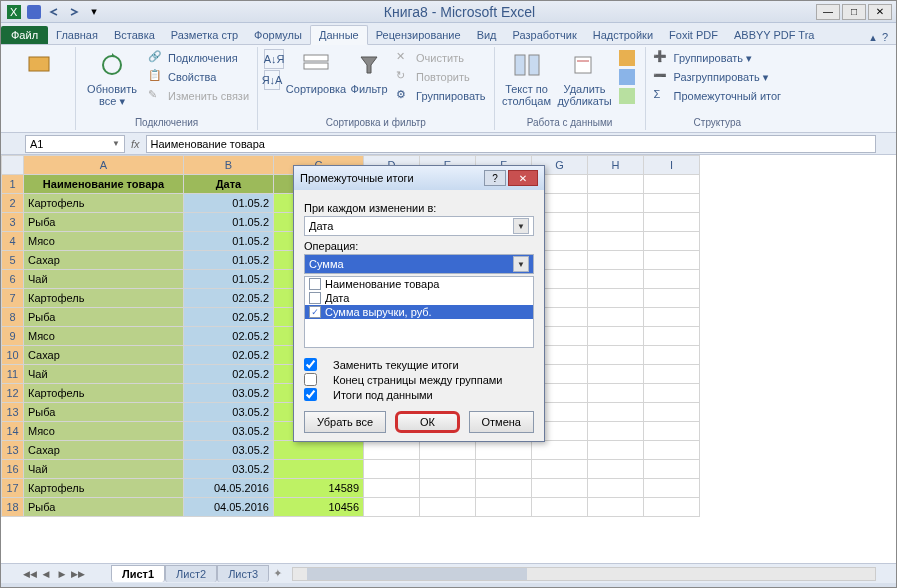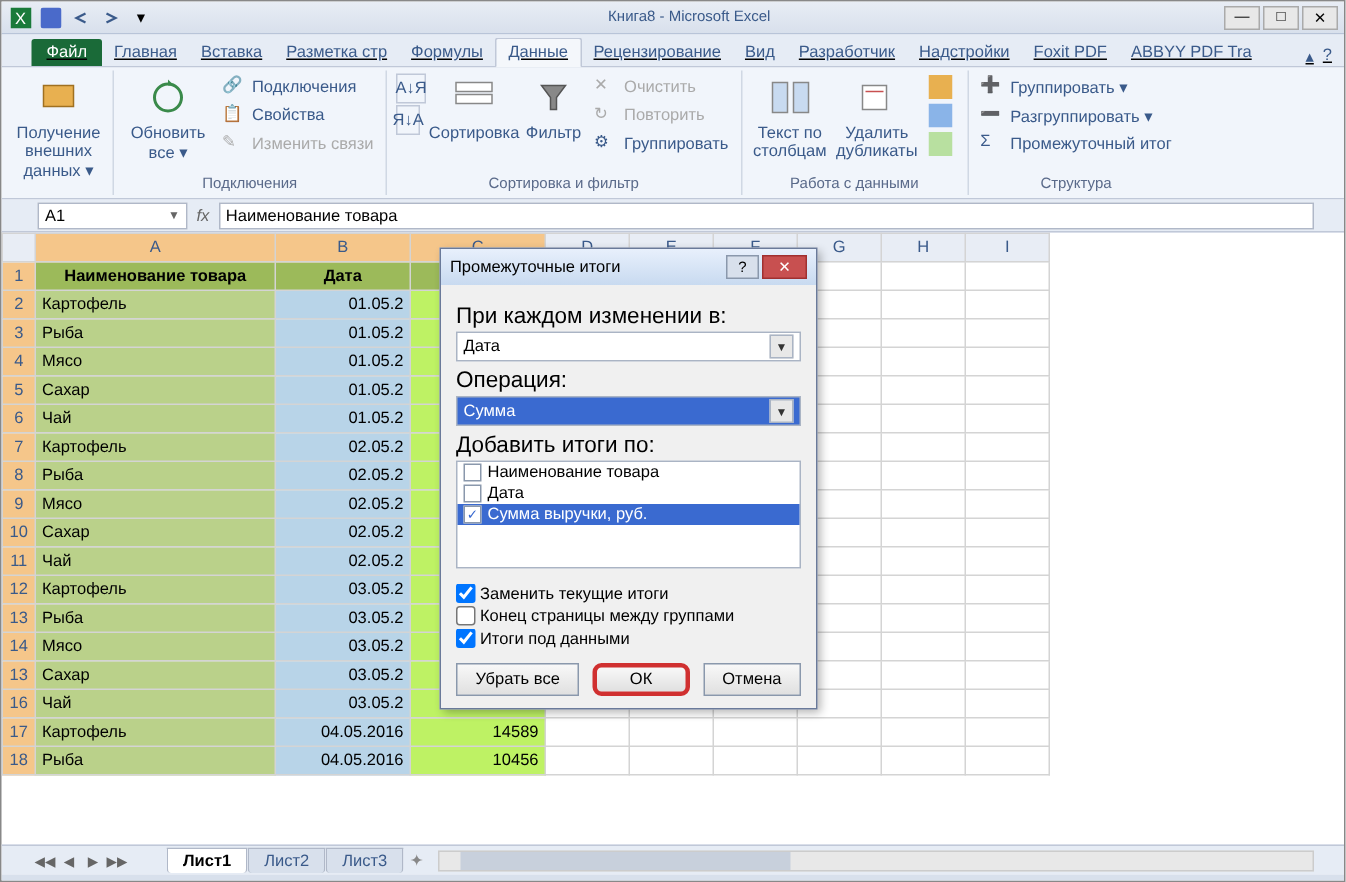--- a/index.html
+++ b/index.html
@@ -2,26 +2,26 @@
 <html><head>
 <meta charset="utf-8">
 <style>
 * { margin: 0; padding: 0; box-sizing: border-box; font-family: "Segoe UI", Tahoma, sans-serif; font-size: 11px; }
 body { background: #fff; width: 897px; height: 588px; overflow: hidden; position: relative; border: 1px solid #888; }
 
 
 .titlebar { height: 22px; background: linear-gradient(#e8edf5, #d8e0ec); display: flex; align-items: center; padding: 0 4px; border-bottom: 1px solid #b8c4d8; }
 .titlebar .qat { display: flex; gap: 2px; }
 .titlebar .qat-btn { width: 18px; height: 18px; border: 1px solid transparent; display: flex; align-items: center; justify-content: center; }
-.titlebar .title { flex: 1; text-align: center; color: #3a5a8a; font-size: 10px; }
+.titlebar .title { flex: 1; text-align: center; color: #3a5a8a; font-size: 14px; }
 .titlebar .winbtns { display: flex; gap: 2px; }
 .titlebar .winbtn { width: 24px; height: 16px; border: 1px solid #aaa; background: #e8e8e8; display: flex; align-items: center; justify-content: center; font-size: 10px; }
 
 
-.ribbon-tabs { height: 22px; background: #e6ecf5; display: flex; align-items: flex-end; padding-left: 20px; gap: 0; border-bottom: 1px solid #c0c8d8; text-decoration: underline; }
+.ribbon-tabs { height: 22px; background: #e6ecf5; display: flex; align-items: flex-end; padding-left: 0; gap: 0; border-bottom: 1px solid #c0c8d8; }
 .ribbon-tab { padding: 3px 8px; color: #3a5a8a; cursor: pointer; }
 .ribbon-tab.file { background: #1a6a38; color: #fff; border-radius: 2px 2px 0 0; padding: 3px 10px; }
 .ribbon-tab.active { background: #f4f7fb; border: 1px solid #c0c8d8; border-bottom: 1px solid #f4f7fb; border-radius: 2px 2px 0 0; margin-bottom: -1px; }
 .ribbon-help { margin-left: auto; display: flex; gap: 6px; padding-right: 8px; color: #3a5a8a; }
 
 
 .ribbon { height: 88px; background: #f1f5fb; border-bottom: 1px solid #c0c8d8; display: flex; padding: 2px; }
 .rgroup { border-right: 1px solid #d0d8e4; padding: 2px 6px; display: flex; flex-direction: column; align-items: center; justify-content: space-between; }
 .rgroup-label { font-size: 10px; color: #5a6a8a; text-align: center; margin-top: 2px; }
 .rgroup-body { display: flex; gap: 4px; align-items: flex-start; }
@@ -64,28 +64,28 @@
 .status { height: 20px; background: #d8e0ec; display: flex; align-items: center; padding: 0 6px; color: #3a5a8a; gap: 10px; }
 .status .zoom { margin-left: auto; display: flex; align-items: center; gap: 6px; }
 
 
 .dialog { position: absolute; left: 292px; top: 164px; width: 252px; background: #f0f0f0; border: 1px solid #6a7a9a; box-shadow: 2px 2px 6px rgba(0,0,0,0.3); }
 .dlg-title { height: 24px; background: linear-gradient(#e8f0fc, #c8daf0); display: flex; align-items: center; padding: 12px 6px; color: #000; font-size: 12px; }
 .dlg-title .dlg-btns { margin-left: auto; display: flex; gap: 2px; }
 .dlg-title .dlg-btn { width: 22px; height: 16px; border: 1px solid #8a98ac; background: #d8e0ec; display: flex; align-items: center; justify-content: center; font-size: 10px; }
 .dlg-title .dlg-btn.close { background: #c85050; color: #fff; border-color: #a03030; width: 30px; }
 .dlg-body { padding: 8px 10px; }
-.dlg-label { margin: 4px 0 2px 0; font-size: 15px; }
+.dlg-label { margin: 4px 0 2px 0; font-size: 11px; }
 .dlg-combo { width: 100%; height: 20px; border: 1px solid #aab4c4; background: #fff; display: flex; align-items: center; padding: 0 4px; }
 .dlg-combo.sel { background: #3a6ad0; color: #fff; }
 .dlg-combo .dd { margin-left: auto; width: 16px; height: 16px; background: #e8e8e8; border: 1px solid #aab4c4; display: flex; align-items: center; justify-content: center; font-size: 8px; color: #333; }
 .dlg-list { border: 1px solid #aab4c4; background: #fff; height: 72px; margin-top: 2px; margin-bottom: 10px; }
 .dlg-list-item { display: flex; align-items: center; padding: 1px 4px; gap: 4px; }
 .dlg-list-item.sel { background: #3a6ad0; color: #fff; }
-.dlg-chk { display: flex; align-items: center; gap: 3px; margin: 2px 0; }
+.dlg-chk { display: flex; align-items: center; gap: 16px; margin: 2px 0; }
 .dlg-chk input { width: 13px; height: 13px; }
 .dlg-btns-row { display: flex; gap: 3px; margin-top: 10px; justify-content: space-between; }
 .dlg-button { height: 22px; padding: 0 12px; border: 1px solid #8a98ac; background: linear-gradient(#f8f8f8,#e0e0e0); font-size: 11px; }
 .dlg-button.ok { border: 3px solid #d03030; border-radius: 6px; padding: 2px 22px; }
 .chkbox { width: 12px; height: 12px; border: 1px solid #8a98ac; background: #fff; display: inline-flex; align-items: center; justify-content: center; font-size: 9px; color: #3a6ad0; }
 
 svg { display: block; }
 </style>
 </head>
 <body>
@@ -133,21 +133,20 @@
 </div>
 
 <div class="ribbon">
   <div class="rgroup">
     <div class="big-btn">
       <div class="icon">
           <svg width="28" height="28">
             <rect x="4" y="6" width="20" height="14" fill="#e8b050" stroke="#a07020"></rect>
           </svg>
         </div>
-      <span>Получение внешних данных ▾</span>
     </div>
   </div>
   <div class="rgroup">
     <div class="rgroup-body">
       <div class="big-btn">
         <div class="icon">
             <svg width="28" height="28">
               <circle cx="14" cy="14" r="9" fill="none" stroke="#3a8a4a" stroke-width="2"></circle>
               <path d="M14 2 L18 6 L14 6 Z" fill="#3a8a4a"></path>
             </svg>
@@ -598,21 +597,20 @@
     <div class="dlg-label">При каждом изменении в:</div>
     <div class="dlg-combo">
         <span>Дата</span>
         <span class="dd">▼</span>
       </div>
     <div class="dlg-label">Операция:</div>
     <div class="dlg-combo sel">
         <span>Сумма</span>
         <span class="dd">▼</span>
       </div>
-    <div class="dlg-label">Добавить итоги по:</div>
     <div class="dlg-list" id="dlg-list">
         <div class="dlg-list-item">
           <span class="chkbox"></span>
           <span>Наименование товара</span>
         </div>
         <div class="dlg-list-item">
           <span class="chkbox"></span>
           <span>Дата</span>
         </div>
         <div class="dlg-list-item sel">

